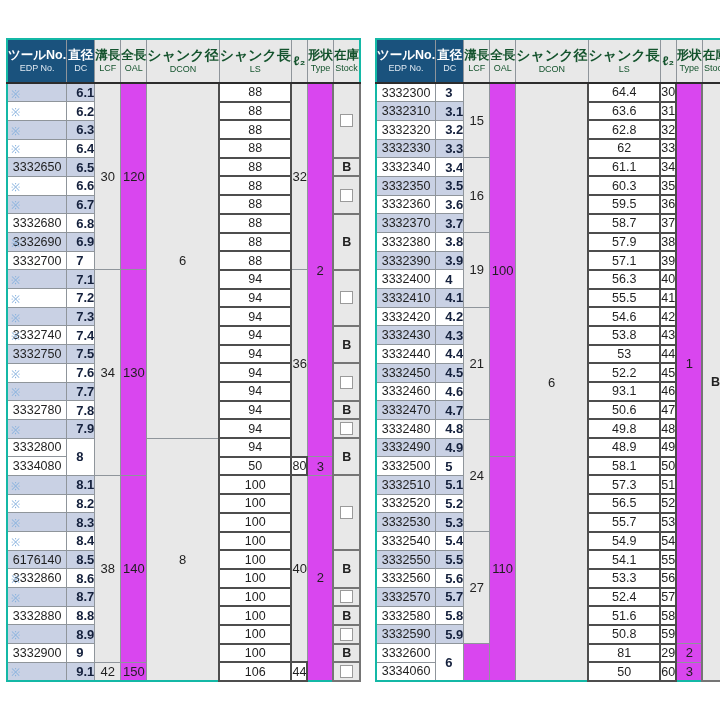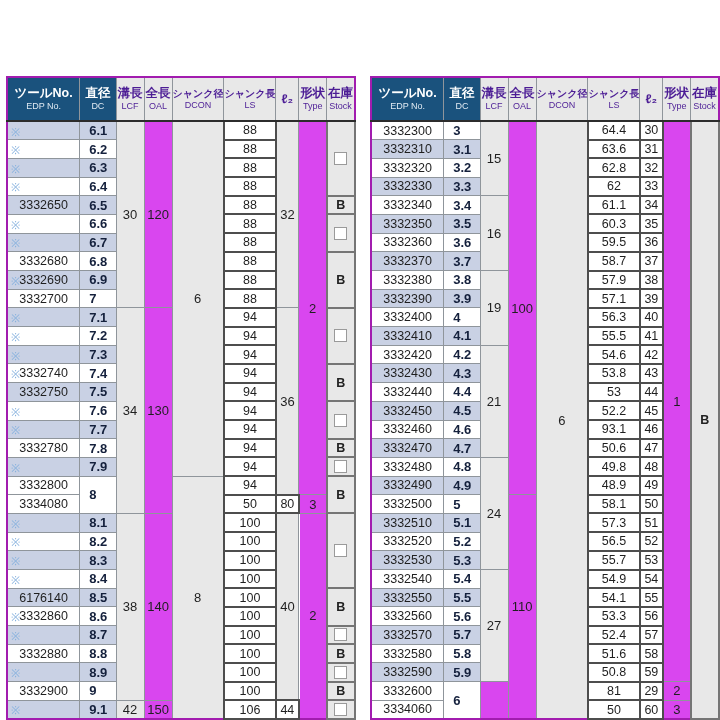--- a/index.html
+++ b/index.html
@@ -1,28 +1,28 @@
 <!DOCTYPE html>
 <html><head>
 <meta charset="utf-8">
 <style>
   html,body{margin:0;padding:0;background:#fff;}
   .page{width:720px;height:720px;background:#fff;position:relative;overflow:hidden;
         font-family:"Liberation Sans", sans-serif;}
   .tables{position:absolute;top:38px;left:6px;display:flex;gap:14px;}
-  table{border-collapse:collapse;table-layout:fixed;border:2px solid #a21caf;margin-top:38px;}
+  table{border-collapse:collapse;table-layout:fixed;border:2px solid #14b8a6;}
   td,th{border:1px solid #8f959b;padding:0;overflow:hidden;white-space:nowrap;
         text-align:center;vertical-align:middle;font-size:12.5px;color:#1f1f1f;}
   thead tr{height:44px;}
   tbody tr{height:18.7px;}
   thead th{border-bottom:2px solid #2c2c2c;}
   th.navy{background:#1a527d;color:#ffffff;}
-  th.grayh{background:#e8e8e8;color:#4c1d95;}
+  th.grayh{background:#e8e8e8;color:#14532d;}
   .h1{display:block;font-size:12.5px;font-weight:bold;line-height:1.2;}
-  .h1.small{font-size:10px;}
+  .h1.small{font-size:14px;}
   .h2{display:block;font-size:9px;font-weight:normal;line-height:1.2;}
   th.navy .h2{color:#dfe9f2;}
   td.edp{position:relative;}
   td.dc{text-align:left;padding-left:9px;font-weight:bold;font-size:13px;color:#14203c;}
   td.shade{background:#c9d1e4;}
   td.g{background:#e8e8e8;font-size:13px;text-align:center;}
   td.wc{background:#d946ef;font-size:13px;}
   td.bx{background:#ffffff;border:2px solid #4d4d4d;}
   td.stk{background:#e8e8e8;border:2px solid #757575;font-weight:bold;font-size:12.5px;color:#222;}
   .star{position:absolute;left:3px;top:50%;transform:translateY(-50%);

